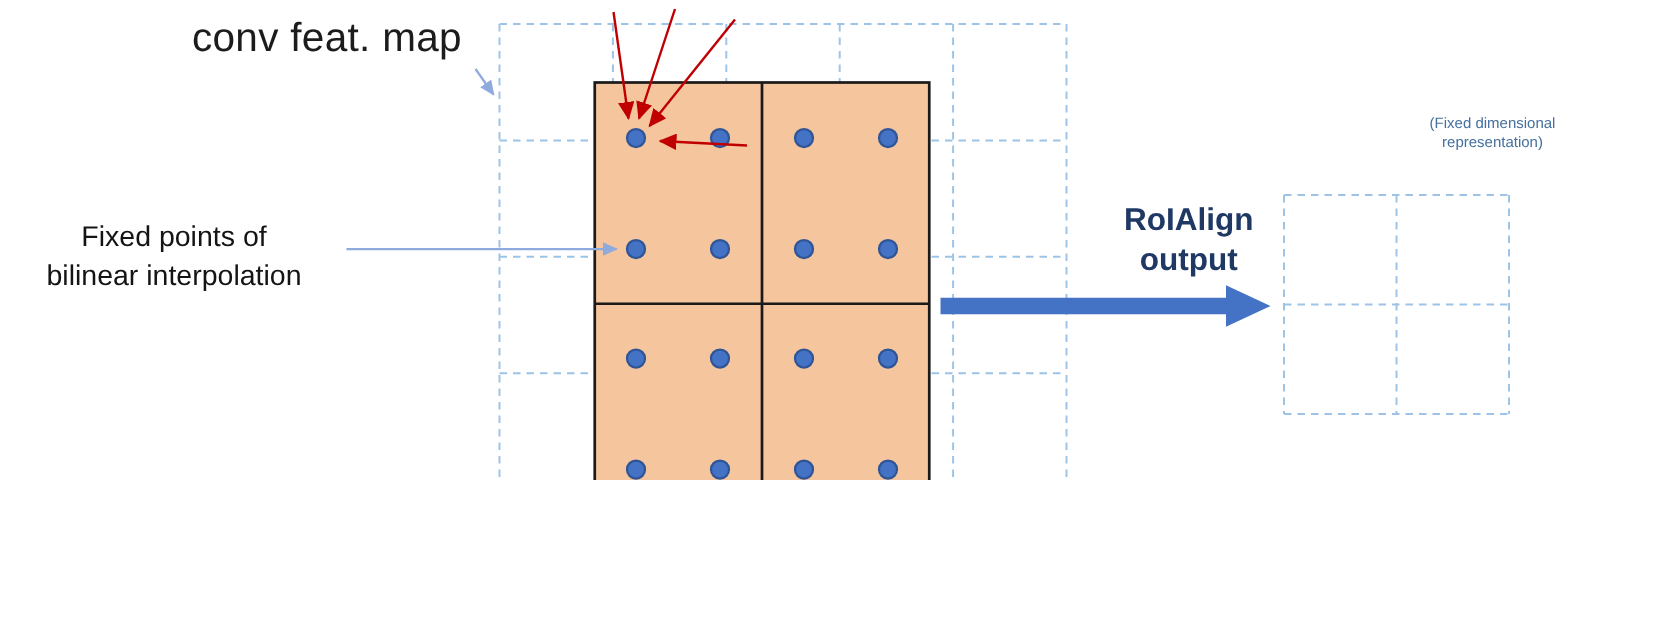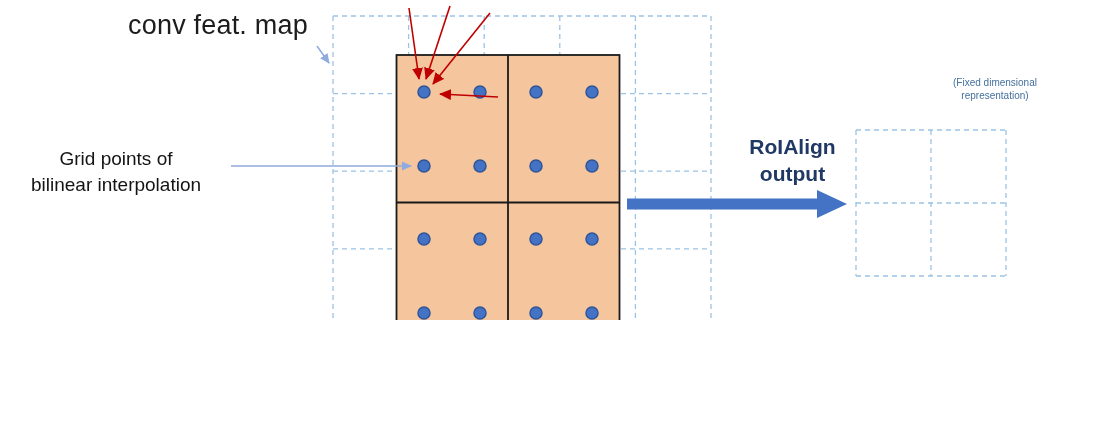--- a/index.html
+++ b/index.html
@@ -108,21 +108,21 @@
     </g>
 
     <g stroke="#9dc3e6" stroke-width="1.3" stroke-dasharray="5,4" fill="none">
       <path d="M856,130 H1006 M856,203 H1006 M856,276 H1006"></path>
       <path d="M856,130 V276 M931,130 V276 M1006,130 V276"></path>
     </g>
   </svg>
 
   <div class="label conv-feat-label">conv feat. map</div>
 
-  <div class="label grid-points-label">Grid points of
+  <div class="label grid-points-label">Fixed points of
 bilinear interpolation</div>
 
   <div class="label roialign-output-label">RoIAlign
 output</div>
 
 
   <div class="label fixed-dim-label">(Fixed dimensional
 representation)</div>
 
 </div>

